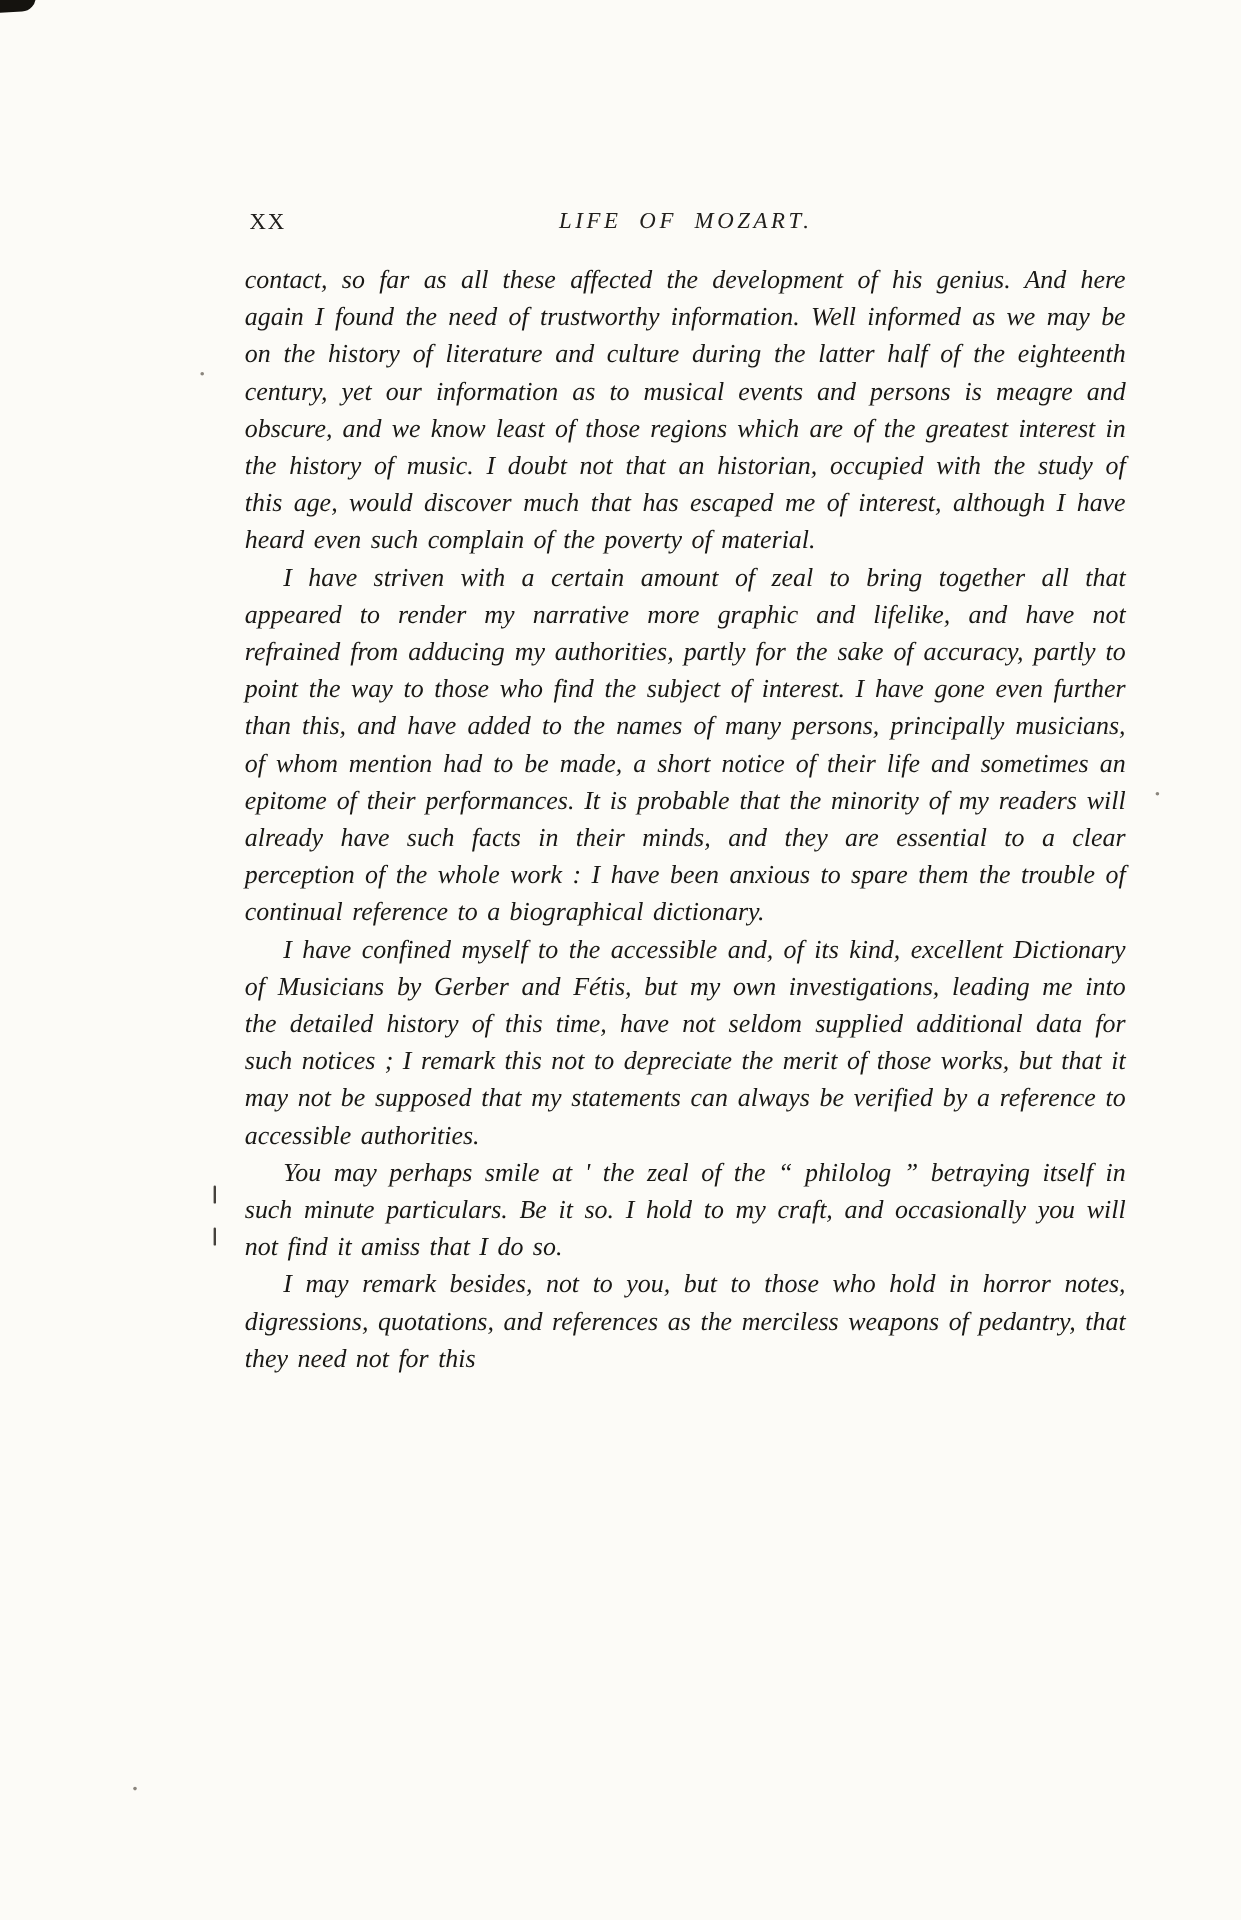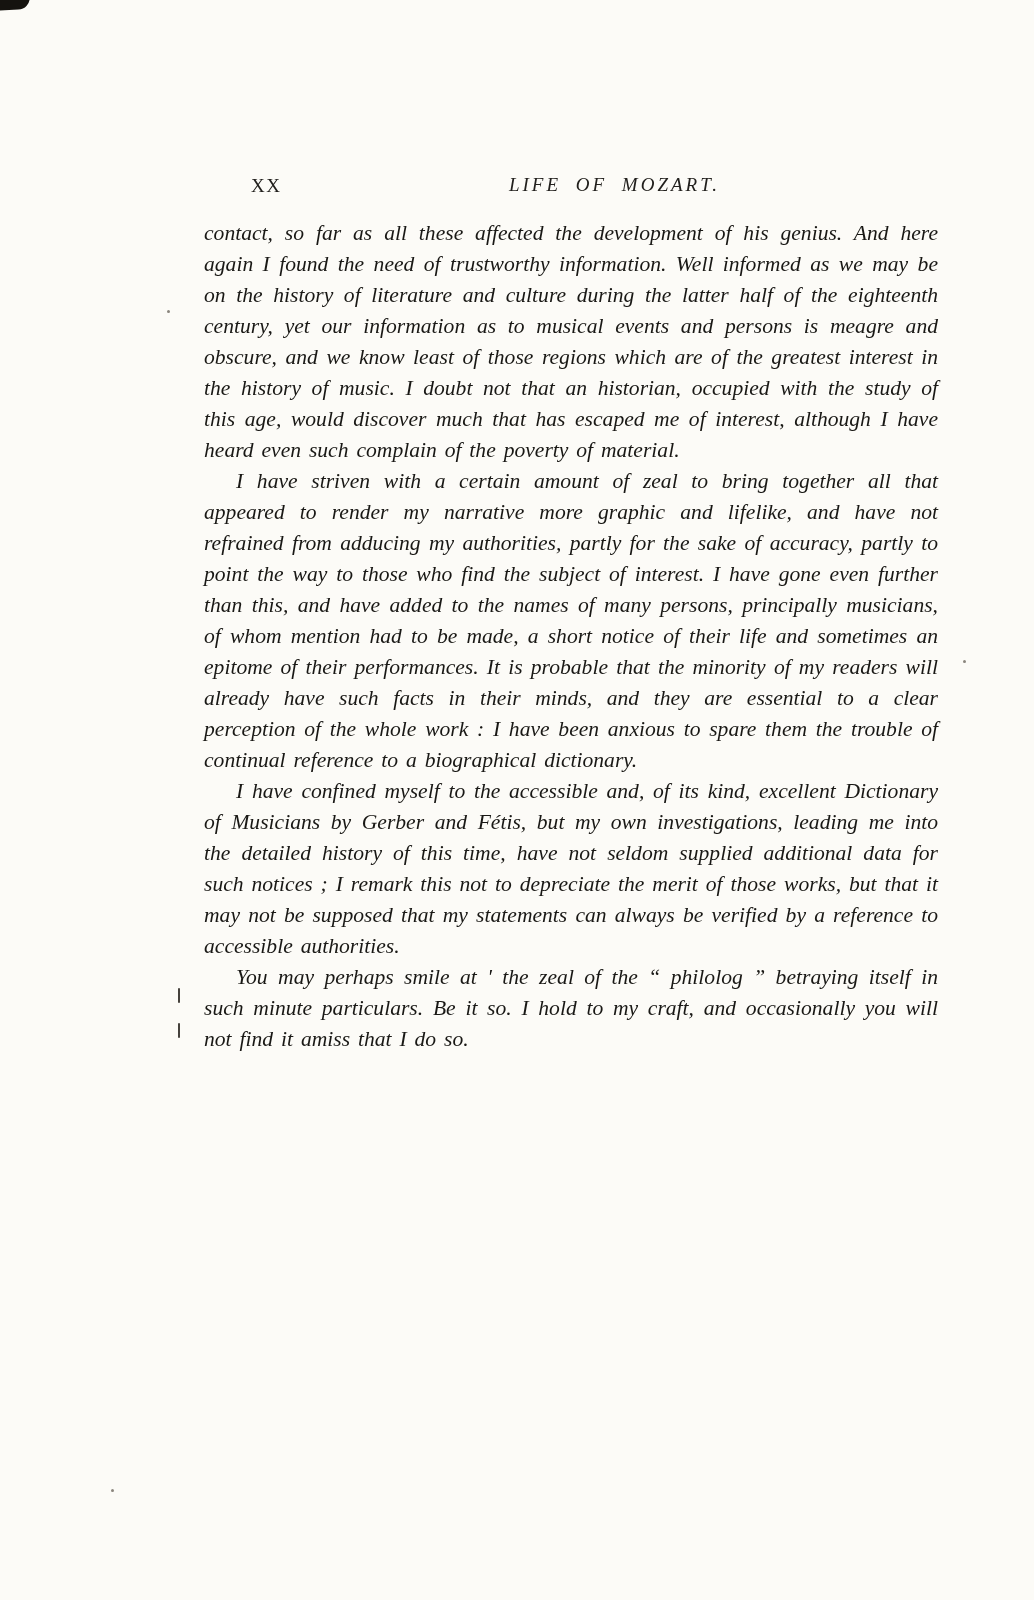--- a/index.html
+++ b/index.html
@@ -16,21 +16,20 @@
     inset: 0;
     background: #fcfbf7;
   }
   .running-head {
     position: absolute;
     top: 174px;
     left: 205px;
     width: 733px;
     font-size: 19px;
     color: #22201d;
-    margin-left: 43px;
   }
   .folio {
     position: absolute;
     left: 3px;
     top: 1px;
     letter-spacing: 1.5px;
   }
   .head-title {
     display: block;
     text-align: center;
@@ -94,20 +93,21 @@
   <header class="running-head">
     <span class="folio">XX</span>
     <span class="head-title">LIFE OF MOZART.</span>
   </header>
 
   <main class="text-block">
     <p class="para first">contact, so far as all these affected the development of his genius. And here again I found the need of trustworthy information. Well informed as we may be on the history of literature and culture during the latter half of the eighteenth century, yet our information as to musical events and persons is meagre and obscure, and we know least of those regions which are of the greatest interest in the history of music. I doubt not that an historian, occupied with the study of this age, would discover much that has escaped me of interest, although I have heard even such complain of the poverty of material.</p>
     <p class="para">I have striven with a certain amount of zeal to bring together all that appeared to render my narrative more graphic and lifelike, and have not refrained from adducing my authorities, partly for the sake of accuracy, partly to point the way to those who find the subject of interest. I have gone even further than this, and have added to the names of many persons, principally musicians, of whom mention had to be made, a short notice of their life and sometimes an epitome of their performances. It is probable that the minority of my readers will already have such facts in their minds, and they are essential to a clear perception of the whole work : I have been anxious to spare them the trouble of continual reference to a biographical dictionary.</p>
     <p class="para">I have confined myself to the accessible and, of its kind, excellent Dictionary of Musicians by Gerber and Fétis, but my own investigations, leading me into the detailed history of this time, have not seldom supplied additional data for such notices ; I remark this not to depreciate the merit of those works, but that it may not be supposed that my statements can always be verified by a reference to accessible authorities.</p>
     <p class="para">You may perhaps smile at ' the zeal of the “ philolog ” betraying itself in such minute particulars. Be it so. I hold to my craft, and occasionally you will not find it amiss that I do so.</p>
+    <p class="para">I may remark besides, not to you, but to those who hold in horror notes, digressions, quotations, and references as the merciless weapons of pedantry, that they need not for this</p>
   </main>
 
   <span class="margin-mark mm1"></span>
   <span class="margin-mark mm2"></span>
 
   <span class="dot d1"></span>
   <span class="dot d2"></span>
   <span class="dot d3"></span>
 
   <span class="corner-smudge"></span>

